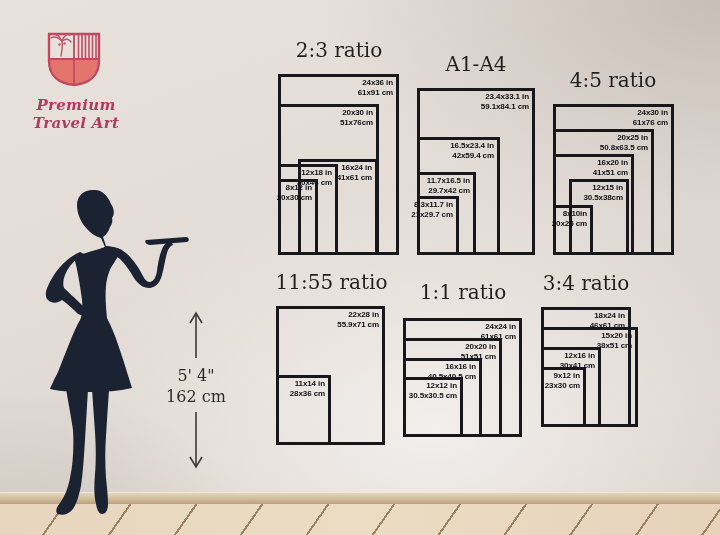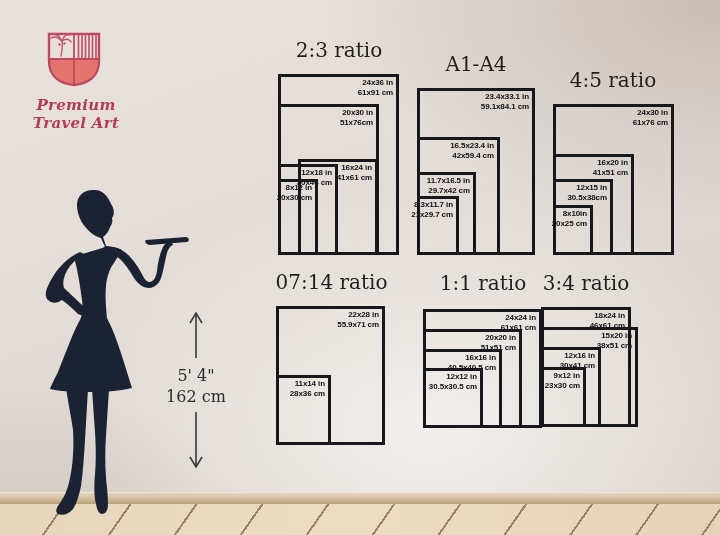--- a/index.html
+++ b/index.html
@@ -30,21 +30,21 @@
   .hlabel{position:absolute;left:146px;width:100px;text-align:center;
     font-family:"DejaVu Serif",serif;color:#2d2c2b;font-size:16px;}
   .hlabel.ft{top:366px;}
   .hlabel.cm{top:387px;}
   
   .panel{position:absolute;}
   #p0{left:278px;top:74px;width:122px;height:181px;}
   #p1{left:417px;top:88px;width:118px;height:167px;}
   #p2{left:553px;top:104px;width:120px;height:151px;}
   #p3{left:276px;top:306px;width:111px;height:139px;}
-  #p4{left:403px;top:307px;width:120px;height:121px;margin-left:20px;}
+  #p4{left:403px;top:316px;width:120px;height:121px;}
   #p5{left:541px;top:307px;width:90px;height:120px;}
   .panel-title{position:absolute;left:50%;transform:translateX(-50%);top:-36px;
     white-space:nowrap;font-family:"DejaVu Serif",serif;font-size:20px;color:#211f1e;}
   .panel-rects{position:absolute;inset:0;}
   .nrect{position:absolute;left:0;bottom:0;box-sizing:border-box;
     border:3px solid #17171c;background:transparent;}
   .nlabel{position:absolute;top:1px;right:3px;text-align:right;white-space:nowrap;
     font:bold 8px/10px "Liberation Sans",sans-serif;color:#101014;letter-spacing:-.1px;}
 </style>
 </head>
@@ -188,42 +188,48 @@
   </div>
   <div class="panel" id="p2">
     <div class="panel-title">4:5 ratio</div>
     <div class="panel-rects">
         <div class="nrect" style="width: 121px; height: 151px; z-index: 1;">
           <div class="nlabel">
             <div>24x30 in</div>
             <div>61x76 cm</div>
           </div>
         </div>
+        <div class="nrect" style="width: 101px; height: 126px; z-index: 2;">
+          <div class="nlabel">
+            <div>20x25 in</div>
+            <div>50.8x63.5 cm</div>
+          </div>
+        </div>
         <div class="nrect" style="width: 81px; height: 101px; z-index: 3;">
           <div class="nlabel">
             <div>16x20 in</div>
             <div>41x51 cm</div>
           </div>
         </div>
-        <div class="nrect" style="width: 60px; height: 76px; z-index: 4;">
+        <div class="nrect" style="width: 60px; height: 76px; z-index: 4; margin-left: 16px;">
           <div class="nlabel">
             <div>12x15 in</div>
             <div>30.5x38cm</div>
           </div>
         </div>
         <div class="nrect" style="width: 40px; height: 50px; z-index: 5;">
           <div class="nlabel">
             <div>8x10in</div>
             <div>20x25 cm</div>
           </div>
         </div>
       </div>
   </div>
   <div class="panel" id="p3">
-    <div class="panel-title">07:14 ratio</div>
+    <div class="panel-title">11:55 ratio</div>
     <div class="panel-rects">
         <div class="nrect" style="width: 109px; height: 139px; z-index: 1;">
           <div class="nlabel">
             <div>22x28 in</div>
             <div>55.9x71 cm</div>
           </div>
         </div>
         <div class="nrect" style="width: 55px; height: 70px; z-index: 2;">
           <div class="nlabel">
             <div>11x14 in</div>

